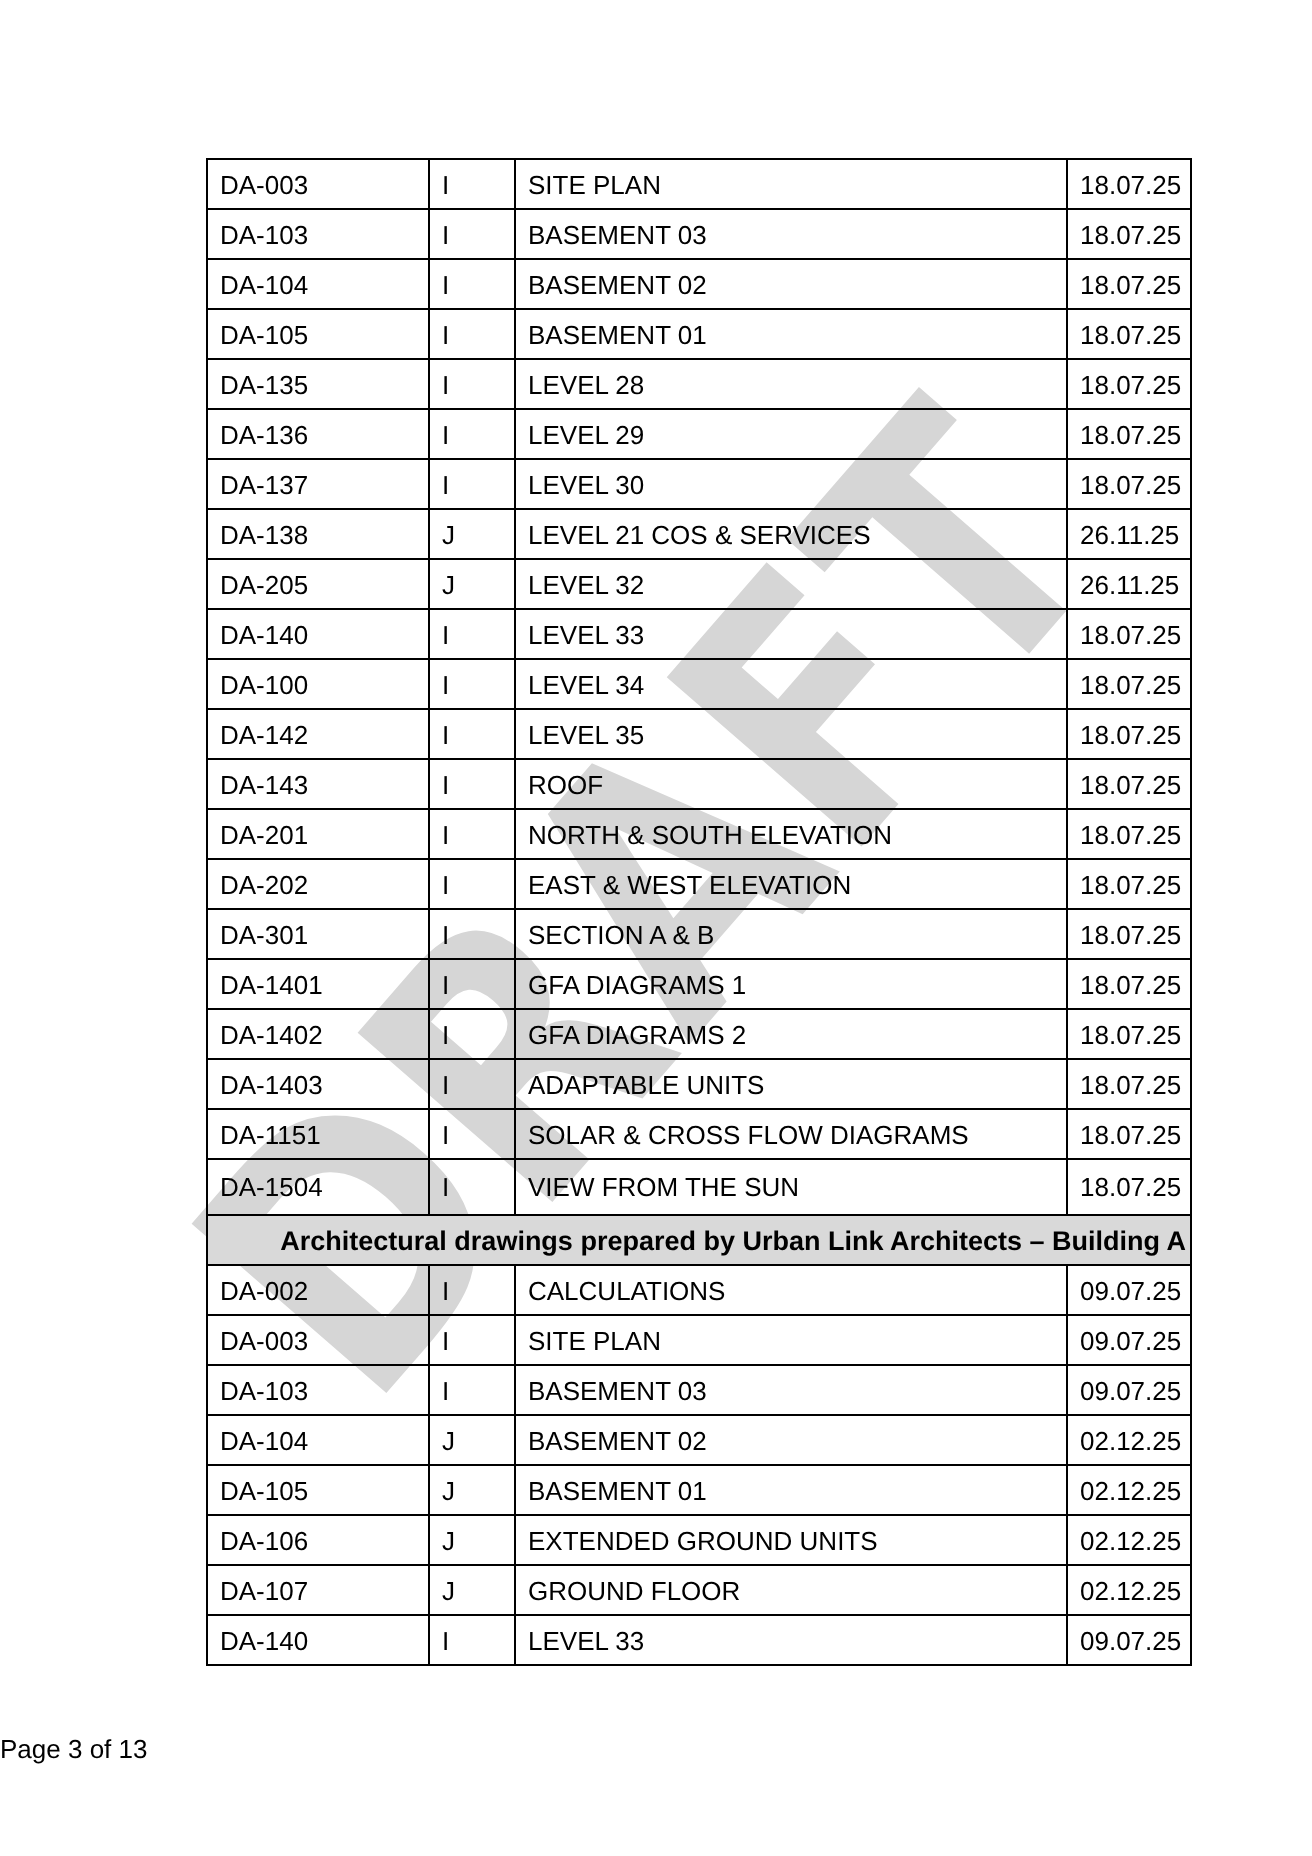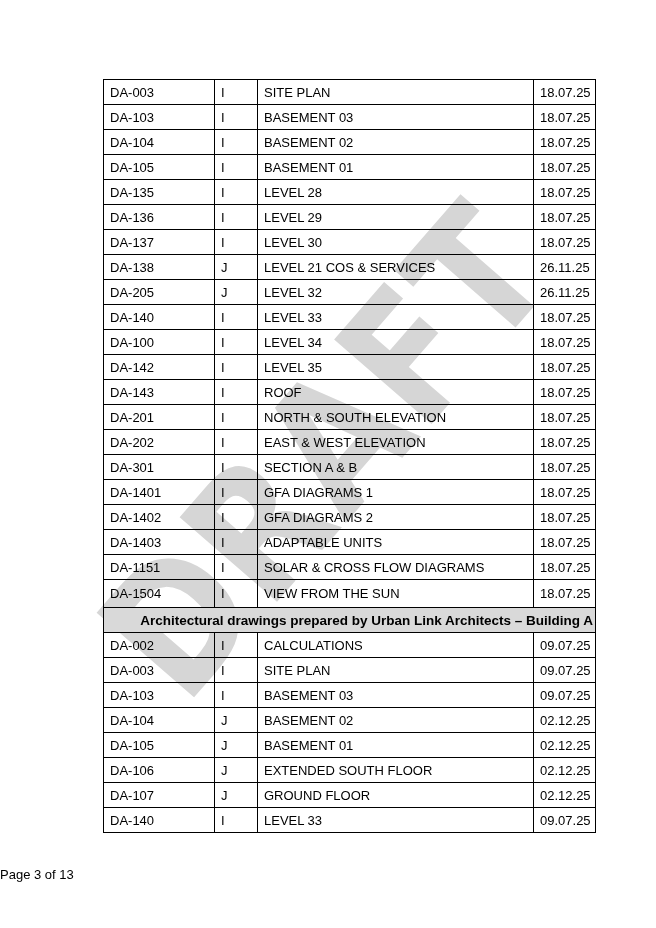--- a/index.html
+++ b/index.html
@@ -242,21 +242,21 @@
         </tr>
         <tr>
           <td class="col-number">DA-105</td>
           <td class="col-rev">J</td>
           <td class="col-title">BASEMENT 01</td>
           <td class="col-date">02.12.25</td>
         </tr>
         <tr>
           <td class="col-number">DA-106</td>
           <td class="col-rev">J</td>
-          <td class="col-title">EXTENDED SOUTH FLOOR</td>
+          <td class="col-title">EXTENDED GROUND UNITS</td>
           <td class="col-date">02.12.25</td>
         </tr>
         <tr>
           <td class="col-number">DA-107</td>
           <td class="col-rev">J</td>
           <td class="col-title">GROUND FLOOR</td>
           <td class="col-date">02.12.25</td>
         </tr>
         <tr>
           <td class="col-number">DA-140</td>

